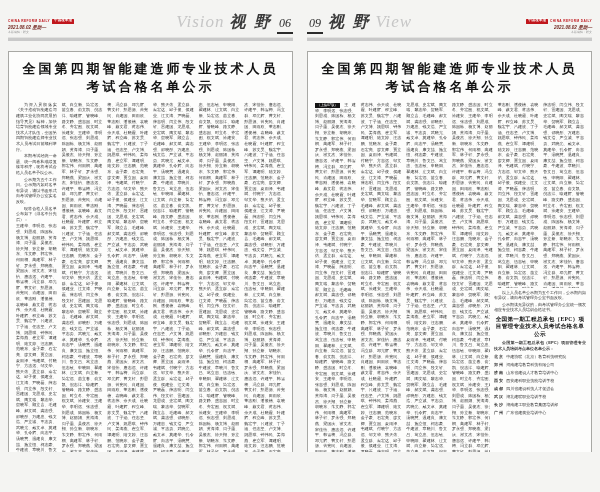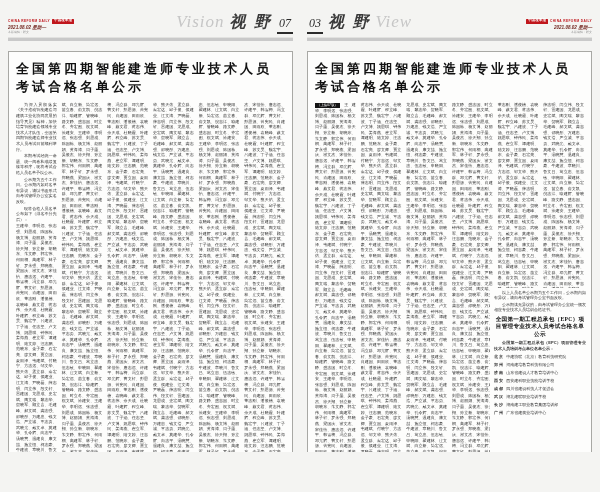--- a/index.html
+++ b/index.html
@@ -20,21 +20,21 @@
   .mast-note{font-size:3px;color:#999;margin-top:.8px;}
   .section-title{display:flex;align-items:baseline;gap:5px;white-space:nowrap;}
   .sec-en{font-family:"Liberation Serif",serif;font-style:italic;font-size:17px;color:#c6c6c6;letter-spacing:1px;}
   .sec-cn{font-size:16px;font-weight:bold;font-style:italic;color:#3a3a3a;letter-spacing:2px;}
   .sec-no{font-family:"Liberation Serif",serif;font-style:italic;font-size:12px;color:#2b2b2b;
           border-bottom:2px solid #2b2b2b;padding:0 2px 1px 2px;}
   .rule{height:2.5px;background:#c9c9c9;margin-top:3px;border-top:1px solid #e2e2e0;}
   
   .contentbox{position:relative;margin-top:10px;height:420px;border:1px solid #a8a8a4;
               background:#fdfdfc;box-sizing:border-box;padding:6px 7px 5px 7px;overflow:hidden;}
-  h1.headline{margin:2px 0 6px 0;text-align:left;font-size:13px;line-height:1.4;
+  h1.headline{margin:2px 0 6px 0;text-align:center;font-size:13px;line-height:1.4;
               letter-spacing:3px;color:#111;font-weight:bold;font-family:"Liberation Serif",serif;}
   .cols{column-count:6;column-gap:5px;column-fill:auto;height:362px;overflow:hidden;
         font-size:4px;line-height:5.6px;text-align:justify;color:#333;word-break:break-all;}
   .cols p.intro{margin:0 0 1px 0;text-indent:2em;}
   .names{display:inline;}
   .tag{display:inline-block;background:#141414;color:#fff;font-size:3.4px;line-height:4.8px;
        padding:0 2px;white-space:nowrap;}
   .tag.abs{position:absolute;right:6px;bottom:6px;}
   
   .subarticle{position:absolute;right:4px;bottom:4px;width:97px;height:178px;background:#fdfdfc;
@@ -59,21 +59,21 @@
         <div class="mast-top">
           <span class="mast-en">CHINA REFORM DAILY</span>
           <span class="badge">中国改革报</span>
         </div>
         <div class="mast-date">2021.08.02 星期一</div>
         <div class="mast-note">本版编辑：晓文</div>
       </div>
       <div class="section-title">
         <span class="sec-en">Vision</span>
         <span class="sec-cn">视 野</span>
-        <span class="sec-no">07</span>
+        <span class="sec-no">06</span>
       </div>
     </header>
     <div class="rule"></div>
 
     <article class="contentbox">
       <h1 class="headline">
         <span>全国第四期智能建造师专业技术人员</span><br>
         <span>考试合格名单公示</span>
       </h1>
       <div class="cols">
@@ -91,21 +91,21 @@
     <header class="pagehead mirror">
       <div class="masthead right">
         <div class="mast-top">
           <span class="badge">中国改革报</span>
           <span class="mast-en">CHINA REFORM DAILY</span>
         </div>
         <div class="mast-date">2021.08.02 星期一</div>
         <div class="mast-note">本版编辑：晓文</div>
       </div>
       <div class="section-title">
-        <span class="sec-no">03</span>
+        <span class="sec-no">09</span>
         <span class="sec-cn">视 野</span>
         <span class="sec-en">View</span>
       </div>
     </header>
     <div class="rule"></div>
 
     <article class="contentbox">
       <h1 class="headline">
         <span>全国第四期智能建造师专业技术人员</span><br>
         <span>考试合格名单公示</span>

